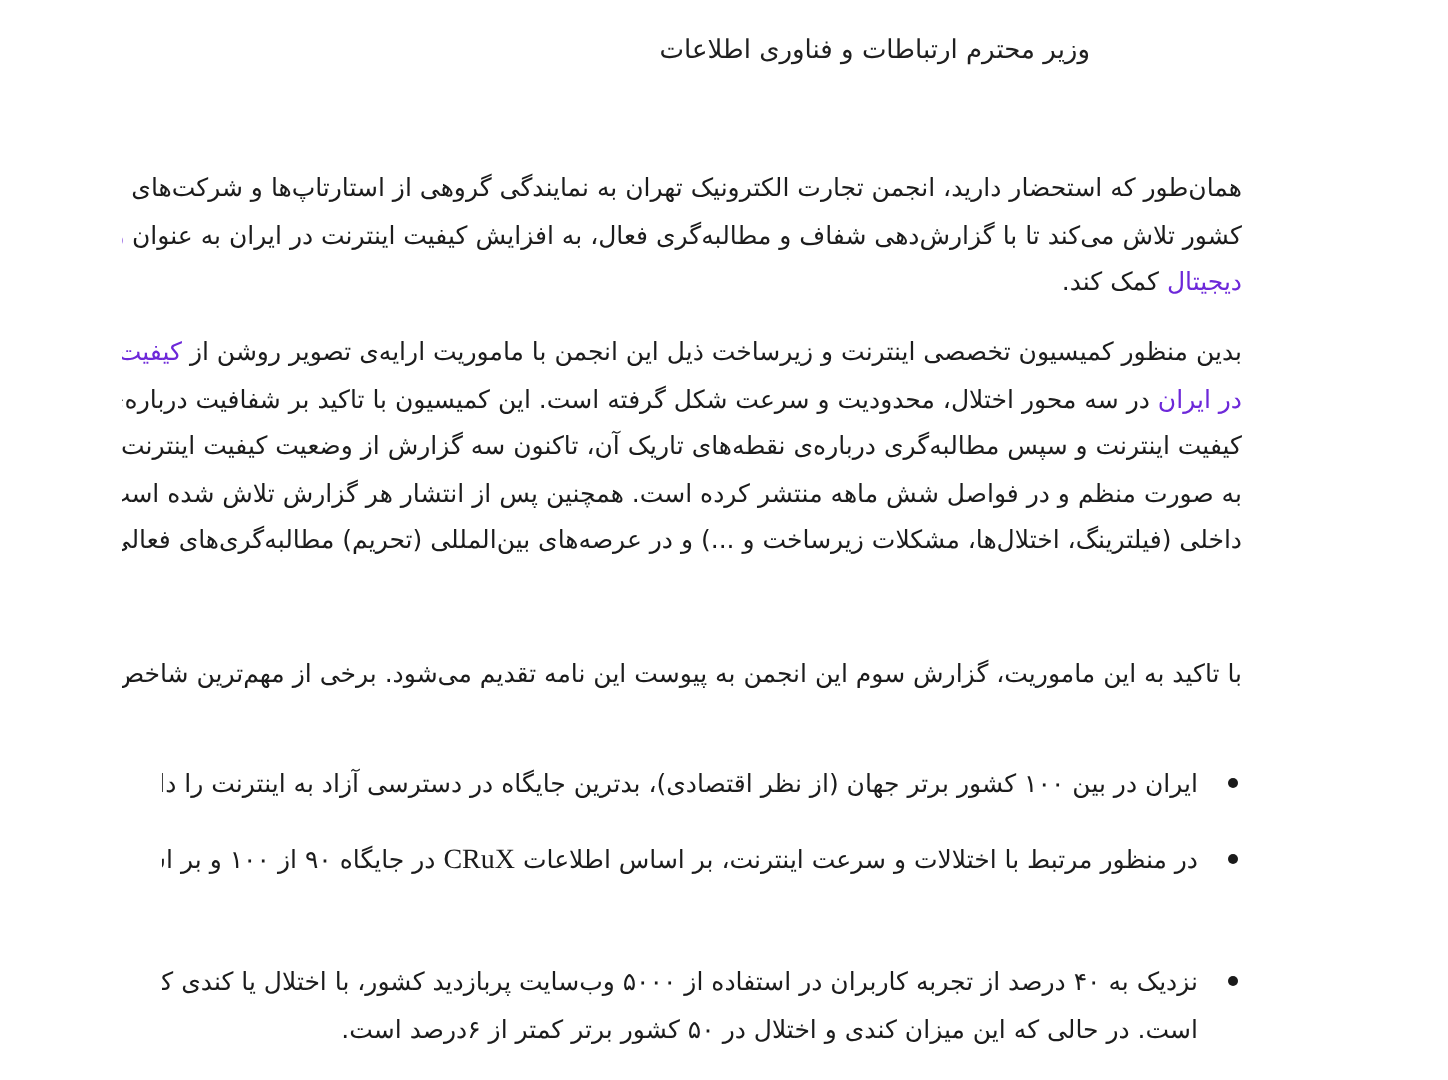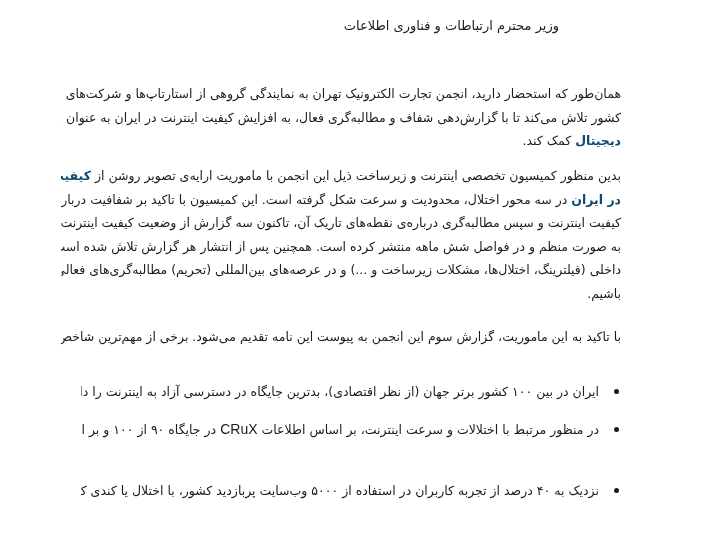--- a/index.html
+++ b/index.html
@@ -18,42 +18,42 @@
     .page {
       position: absolute;
       left: 0; top: 0;
       width: 724px;
       height: 540px;
       direction: rtl;
     }
     .heading {
       position: absolute;
       top: 16px;
-      right: 165px;
+      right: 179px;
       font-size: 13px;
       line-height: 20px;
       color: #202020;
       white-space: nowrap;
     }
     .para {
       position: absolute;
       right: 103px;
       width: 560px;
       font-size: 12.5px;
       line-height: 23.5px;
       text-align: justify;
       text-align-last: right;
       color: #1c1c1c;
     }
     .para .line {
       display: block;
       white-space: nowrap;
       overflow: hidden;
     }
-    .para b { font-weight: bold; color: #0c4a6e; }
+    .para b { font-weight: normal; color: #6d28d9; }
     #p1 { top: 82px; }
     #p2 { top: 164px; }
     #p3 { top: 325px; }
     .bullets {
       position: absolute;
       right: 103px;
       width: 540px;
       margin: 0;
       padding: 0;
       list-style: none;
@@ -76,21 +76,21 @@
       height: 5px;
       border-radius: 50%;
       background: #1a1a1a;
     }
     .bullets li .line {
       display: block;
       white-space: nowrap;
       overflow: hidden;
     }
     .latin {
-      font-family: Liberation Sans, sans-serif;
+      font-family: Liberation Serif, serif;
       font-size: 14px;
     }
     #b1 { top: 0; }
     #b2 { top: 38px; }
     #b3 { top: 99px; }
     #bullets { top: 380px; }
   </style>
 </head>
 <body>
 
@@ -103,35 +103,35 @@
     <span class="line"><span>کشور تلاش می‌کند تا با گزارش‌دهی شفاف و مطالبه‌گری فعال، به افزایش کیفیت اینترنت در ایران به عنوان</span> <b>ریشه‌ی اقتصاد</b></span>
     <span class="line"><b>دیجیتال</b> <span>کمک کند.</span></span>
   </div>
 
   <div class="para" id="p2">
     <span class="line"><span>بدین منظور کمیسیون تخصصی اینترنت و زیرساخت ذیل این انجمن با ماموریت ارایه‌ی تصویر روشن از</span> <b>کیفیت اینترنت</b></span>
     <span class="line"><b>در ایران</b> <span>در سه محور اختلال، محدودیت و سرعت شکل گرفته است. این کمیسیون با تاکید بر شفافیت درباره‌ی وضعیت</span></span>
     <span class="line">کیفیت اینترنت و سپس مطالبه‌گری درباره‌ی نقطه‌های تاریک آن، تاکنون سه گزارش از وضعیت کیفیت اینترنت در ایران را</span>
     <span class="line">به صورت منظم و در فواصل شش ماهه منتشر کرده است. همچنین پس از انتشار هر گزارش تلاش شده است تا در عرصه‌ی</span>
     <span class="line">داخلی (فیلترینگ، اختلال‌ها، مشکلات زیرساخت و ...) و در عرصه‌های بین‌المللی (تحریم) مطالبه‌گری‌های فعالی داشته</span>
-    <span class="line">باشیم.</span>
   </div>
 
   <div class="para" id="p3">
     <span class="line">با تاکید به این ماموریت، گزارش سوم این انجمن به پیوست این نامه تقدیم می‌شود. برخی از مهم‌ترین شاخص‌های این</span>
   </div>
 
   <ul class="bullets" id="bullets">
     <li id="b1">
       <span class="dot"></span>
       <span class="line">ایران در بین ۱۰۰ کشور برتر جهان (از نظر اقتصادی)، بدترین جایگاه در دسترسی آزاد به اینترنت را دارد.</span>
     </li>
     <li id="b2">
       <span class="dot"></span>
       <span class="line"><span>در منظور مرتبط با اختلالات و سرعت اینترنت، بر اساس اطلاعات</span> <span class="latin">CRuX</span> <span>در جایگاه ۹۰ از ۱۰۰ و بر اساس</span></span>
     </li>
     <li id="b3">
       <span class="dot"></span>
       <span class="line">نزدیک به ۴۰ درصد از تجربه کاربران در استفاده از ۵۰۰۰ وب‌سایت پربازدید کشور، با اختلال یا کندی کامل مواجه</span>
+      <span class="line">است. در حالی که این میزان کندی و اختلال در ۵۰ کشور برتر کمتر از ۶درصد است.</span>
     </li>
   </ul>
 
 </div>
 
 </body></html>

